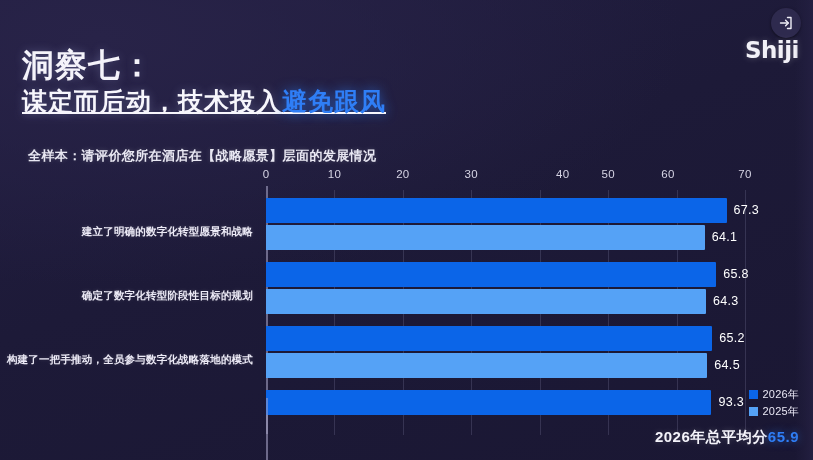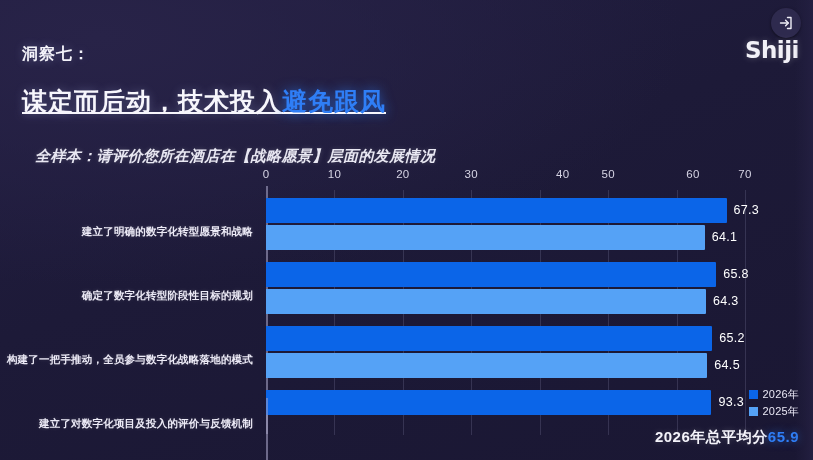--- a/index.html
+++ b/index.html
@@ -28,40 +28,39 @@
   .enter-btn svg{display:block;}
   .brand-logo{
     position:absolute;top:33px;right:4px;
     font-size:23px;font-weight:bold;letter-spacing:-.5px;
     color:#f2f1f8;font-family:"DejaVu Sans",sans-serif;
     text-shadow:0 0 6px rgba(255,255,255,.25);
   }
   
   .h-line1{
     position:absolute;left:22px;top:44px;
-    font-size:16px;font-weight:bold;color:#f4f3fa;
+    font-size:32px;font-weight:bold;color:#f4f3fa;
     letter-spacing:1px;
     text-shadow:0 0 10px rgba(190,200,255,.30);
   }
   .h-line2{
     position:absolute;left:22px;top:85px;
     font-size:25px;font-weight:bold;color:#f7f6fc;
     letter-spacing:1px;
     text-shadow:0 0 10px rgba(190,200,255,.30);
     white-space:nowrap;
     text-decoration:underline;
   }
   .h-accent{color:#2f7ef6;text-shadow:0 0 12px rgba(47,126,246,.65);}
   .sub-note{
     position:absolute;left:28px;top:147px;
-    font-size:15px;font-weight:bold;font-style:italic;
+    font-size:13px;font-weight:bold;
     color:#e8e7f2;letter-spacing:.4px;
     text-shadow:0 0 5px rgba(255,255,255,.18);
     white-space:nowrap;
-    margin-left:7px;
   }
   
   #chart{
     position:absolute;left:0;top:168px;width:800px;height:292px;
   }
   .axis-row{position:absolute;left:0;top:0;width:800px;height:20px;}
   .tick-label{
     position:absolute;top:0;font-size:11.5px;color:#d6d4e4;
     transform:translateX(-50%);letter-spacing:.3px;
   }
@@ -146,21 +145,21 @@
   <div class="sub-note">全样本：请评价您所在酒店在【战略愿景】层面的发展情况</div>
 
   <div id="chart">
     <div class="axis-row" id="axis-row">
         <div class="tick-label" style="left: 266px;">0</div>
         <div class="tick-label" style="left: 334.429px;">10</div>
         <div class="tick-label" style="left: 402.857px;">20</div>
         <div class="tick-label" style="left: 471.286px;">30</div>
         <div class="tick-label" style="left: 539.714px; margin-left: 23px;">40</div>
         <div class="tick-label" style="left: 608.143px;">50</div>
-        <div class="tick-label" style="left: 693px;">60</div>
+        <div class="tick-label" style="left: 668px;">60</div>
         <div class="tick-label" style="left: 745px;">70</div>
       </div>
     <div class="plot" id="plot">
         <div class="axis-line" style="left: 266px;"></div>
         <div class="gridline" style="left: 334.429px;"></div>
         <div class="gridline" style="left: 402.857px;"></div>
         <div class="gridline" style="left: 471.286px;"></div>
         <div class="gridline" style="left: 539.714px;"></div>
         <div class="gridline" style="left: 608.143px;"></div>
         <div class="gridline" style="left: 676.571px;"></div>
@@ -180,21 +179,20 @@
           <div class="bar-value" style="left: 712.996px; top: 32px;">64.3</div>
         </div>
         <div class="group" style="top: 136px; height: 52px;">
           <div class="cat-label" style="top: 21px;">构建了一把手推动，全员参与数字化战略落地的模式</div>
           <div class="bar y2026" title="2026年 65.2" style="left: 266px; width: 446.154px; top: 0px; background: rgb(11, 101, 232);"></div>
           <div class="bar-value" style="left: 719.154px; top: 5px;">65.2</div>
           <div class="bar y2025" title="2025年 64.5" style="left: 266px; width: 441.364px; top: 27px; background: rgb(85, 162, 246);"></div>
           <div class="bar-value" style="left: 714.364px; top: 32px;">64.5</div>
         </div>
         <div class="group" style="top: 200px; height: 52px;">
-          <div class="cat-label" style="top: 21px;">建立了对数字化项目及投入的评价与反馈机制</div>
           <div class="bar y2026" title="2026年 65.1" style="left: 266px; width: 445.47px; top: 0px; background: rgb(11, 101, 232);"></div>
           <div class="bar-value" style="left: 718.47px; top: 5px;">93.3</div>
         </div>
       </div>
   </div>
 
   <div class="legend" id="legend">
       <div class="legend-item">
         <span class="swatch" style="background: rgb(11, 101, 232);"></span>
         <span class="legend-text">2026年</span>

